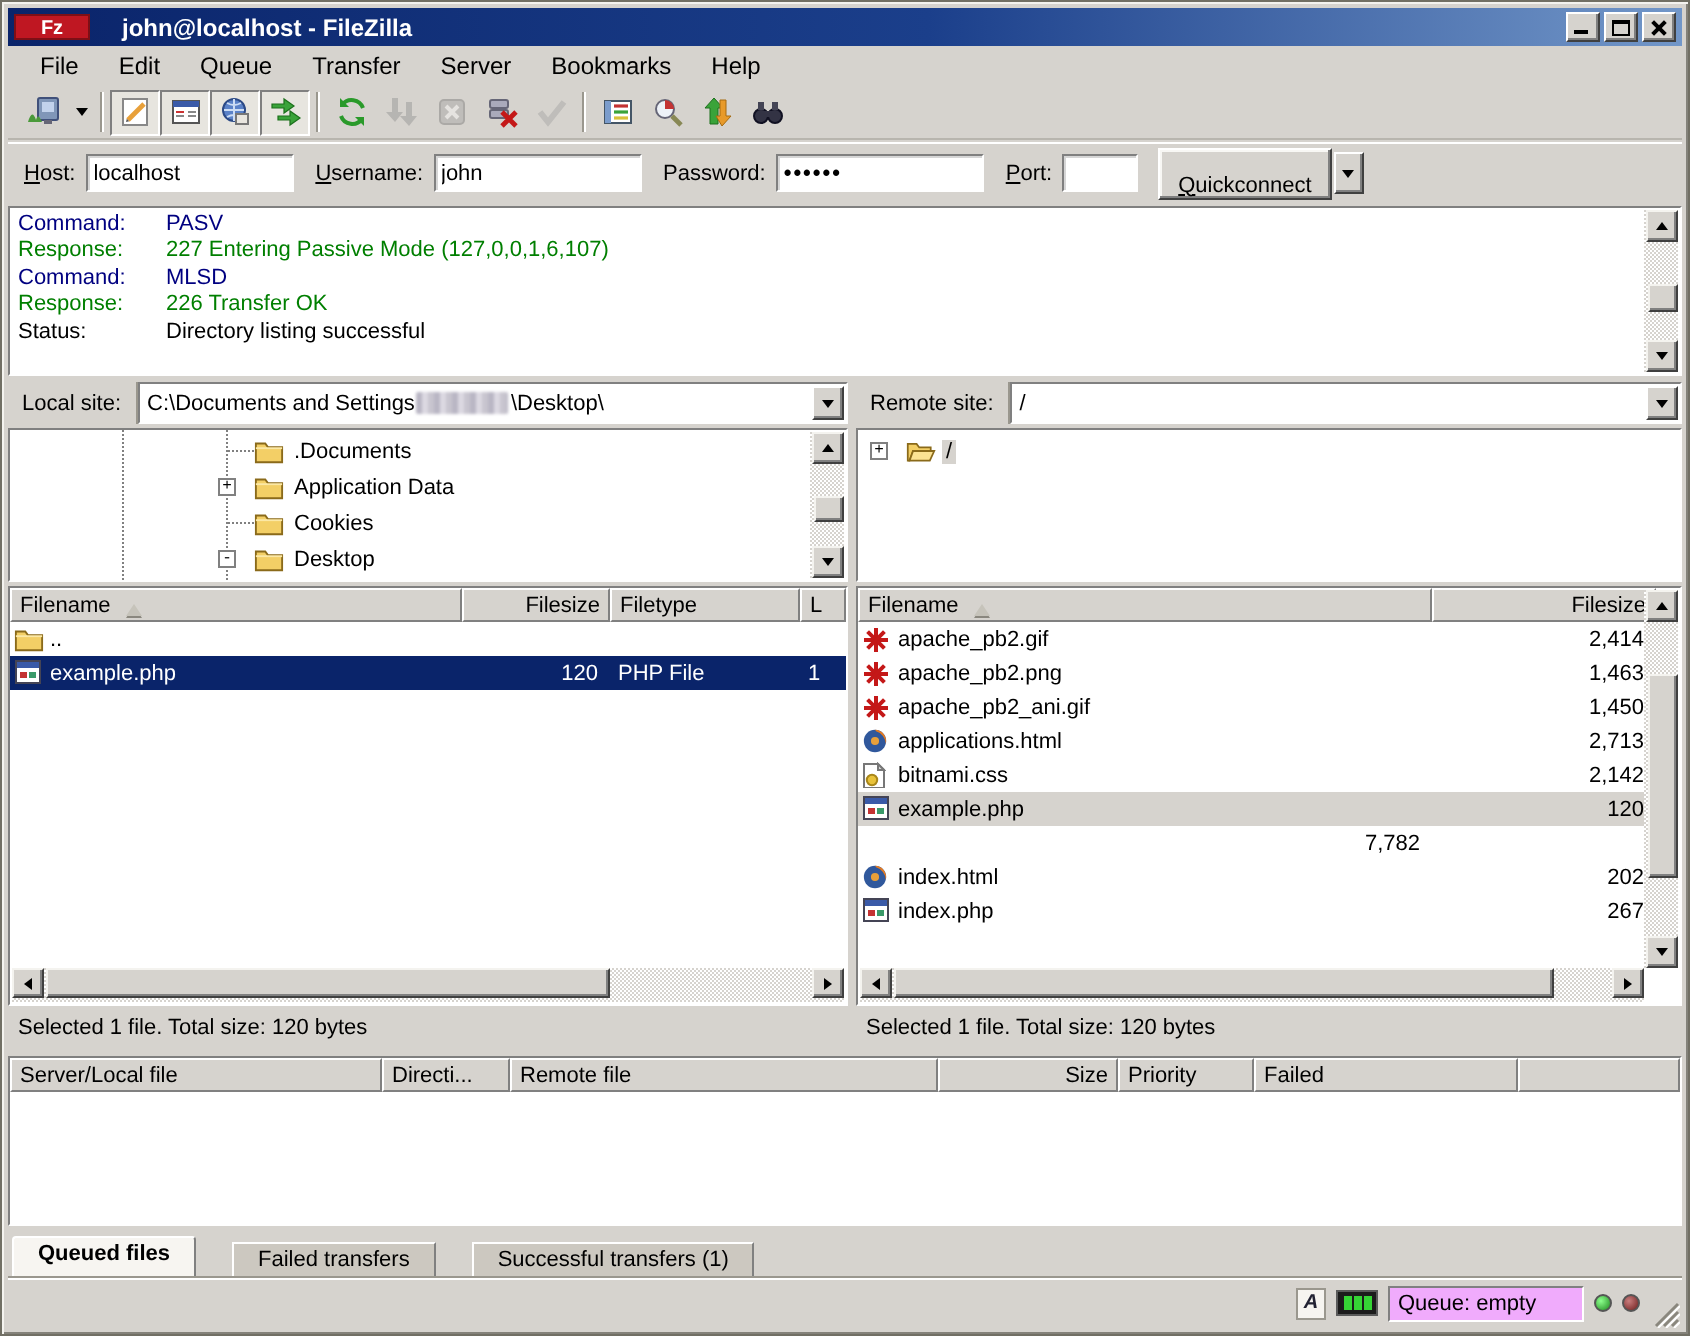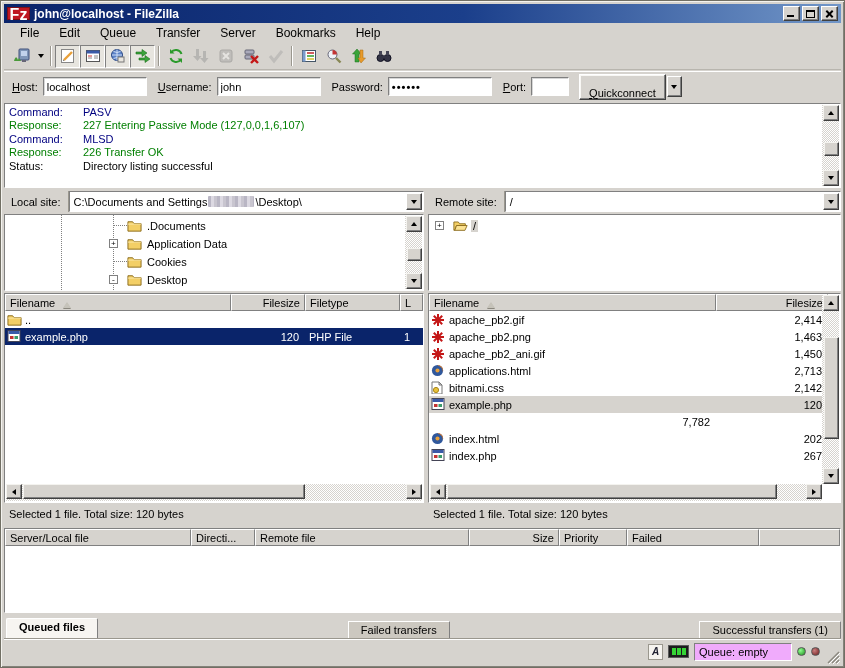--- a/index.html
+++ b/index.html
@@ -6,22 +6,22 @@
   *{box-sizing:border-box;}
   .window{position:relative;width:845px;height:668px;background:#d6d3ce;
     font-family:"Liberation Sans",sans-serif;font-size:11px;color:#000;
     border:1px solid #716f64;overflow:hidden;
     box-shadow:inset 1px 1px 0 #f4f3ef, inset -1px -1px 0 #84827a;}
 
   
   .titlebar{position:absolute;left:3px;top:3px;right:3px;height:19px;
     background:linear-gradient(90deg,#0a246a 0%,#1b3f8b 55%,#8fb4dd 115%);
     display:flex;align-items:center;padding:0 3px;color:#fff;}
-  .fz-logo{width:23px;height:13px;background:#bf1722;color:#fff;font-weight:bold;
-    font-size:16px;line-height:13px;text-align:center;margin-right:4px;border:1px solid #7e0f16;}
+  .fz-logo{width:38px;height:13px;background:#bf1722;color:#fff;font-weight:bold;
+    font-size:10px;line-height:13px;text-align:center;margin-right:16px;border:1px solid #7e0f16;}
   .title-text{font-weight:bold;font-size:12px;flex:1;white-space:nowrap;}
   .winbtn{width:17px;height:15px;background:#d6d3ce;border:1px solid;
     border-color:#fff #404040 #404040 #fff;box-shadow:inset -1px -1px 0 #808080;
     margin-left:2px;position:relative;}
   .g-min{position:absolute;left:3px;bottom:3px;width:7px;height:2px;background:#000;}
   .g-max{position:absolute;left:3px;top:3px;width:9px;height:8px;border:1px solid #000;border-top-width:2px;}
   .g-close{position:absolute;inset:0;}
   .g-close::before,.g-close::after{content:"";position:absolute;left:3px;top:6px;width:9px;height:2px;background:#000;}
   .g-close::before{transform:rotate(45deg);}
   .g-close::after{transform:rotate(-45deg);}
@@ -126,21 +126,21 @@
   .ficon{width:15px;height:13px;flex:0 0 auto;display:inline-flex;}
   .status-row{position:absolute;left:0;right:0;top:313px;height:20px;display:flex;
     align-items:center;padding:0 5px;white-space:nowrap;}
 
   
   .queuepanel{position:absolute;left:3px;right:3px;top:527px;height:85px;}
   .qheader{display:grid;grid-template-columns:186px 64px 214px 90px 68px 132px 1fr;height:17px;}
 
   
   .tabsrow{position:absolute;left:3px;right:3px;top:614px;height:24px;display:flex;
-    align-items:flex-end;padding-left:2px;gap:1px;justify-content:space-between;}
+    align-items:flex-end;padding-left:2px;gap:18px;}
   .tab{height:18px;padding:2px 12px;background:#ccc8c0;border:1px solid;
     border-color:#fff #808080 #808080 #fff;white-space:nowrap;}
   .tab.active{height:21px;background:#f7f5f1;font-weight:bold;border-bottom-color:#f7f5f1;
     border-radius:2px 2px 0 0;}
 
   
   .statusbar{position:absolute;left:3px;right:3px;bottom:3px;height:26px;display:flex;
     align-items:center;justify-content:flex-end;gap:5px;padding-right:1px;
     border-top:1px solid #9a978e;box-shadow:inset 0 1px 0 #fff;}
   .ascii-ind{width:15px;height:16px;border:1px solid #9a978e;background:#f6f4f0;display:flex;

